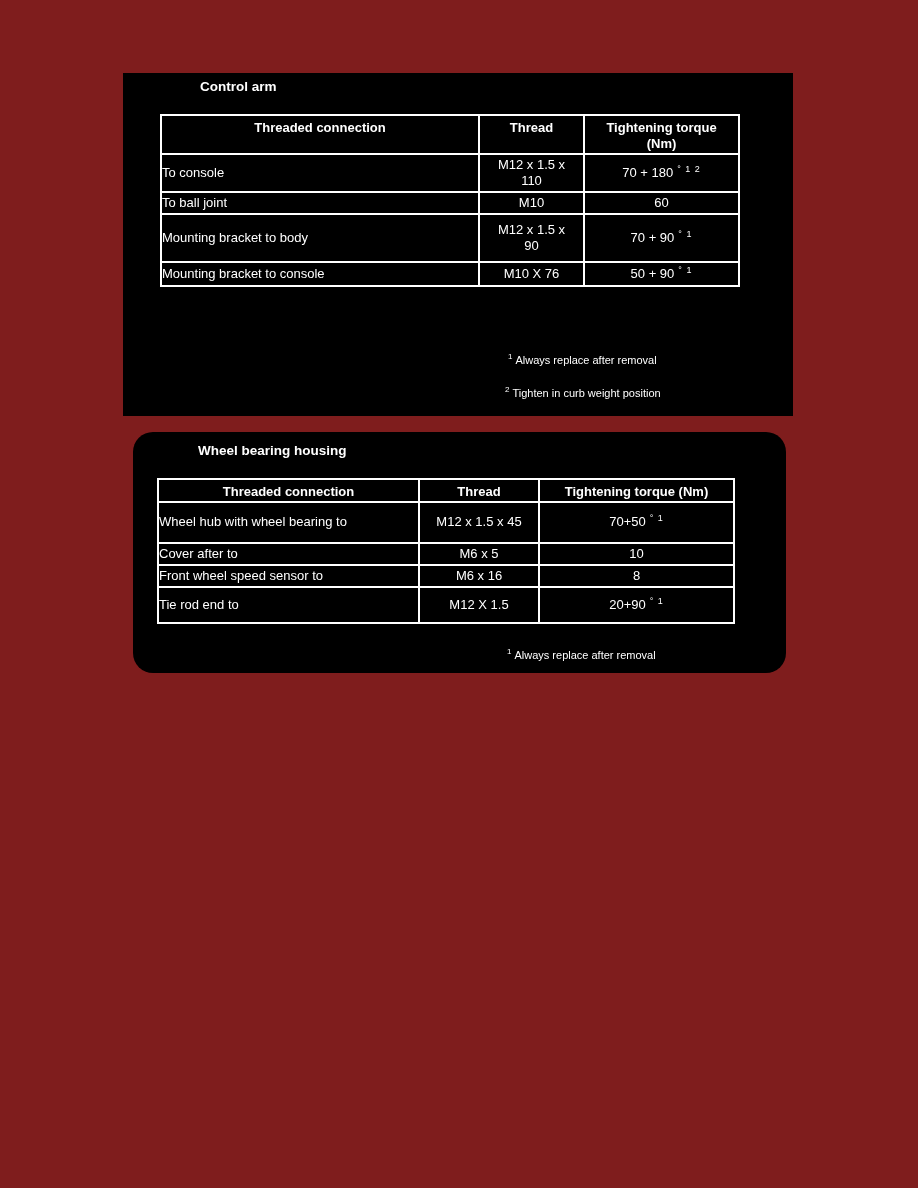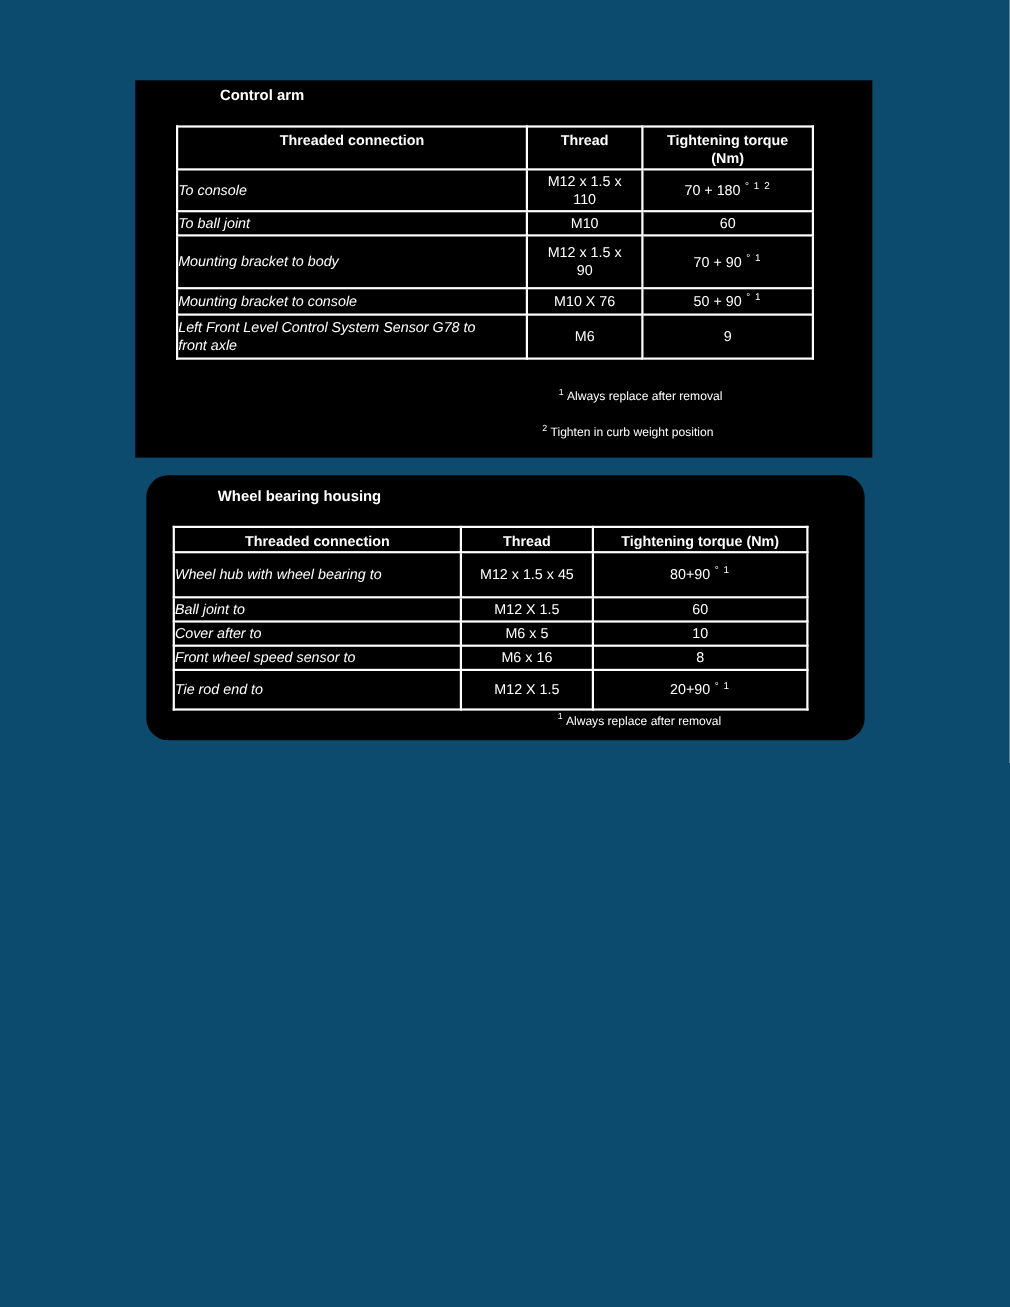--- a/index.html
+++ b/index.html
@@ -2,21 +2,21 @@
 <html><head>
 <meta charset="utf-8">
 <style>
   * { box-sizing: border-box; }
   html, body {
     margin: 0; padding: 0;
     width: 918px; height: 1188px;
     background: #ffffff;
     font-family: "Liberation Sans", sans-serif;
   }
-  .page { position: relative; width: 918px; height: 1188px; background: #0c4a6e; }
+  .page { position: relative; width: 918px; height: 1188px; background: #7f1d1d; }
 
   .panel {
     position: absolute;
     background: #000000;
     color: #ffffff;
   }
   #panel-control-arm   { left: 123px; top: 73px;  width: 670px; height: 343px; }
   #panel-wheel-bearing { left: 133px; top: 432px; width: 653px; height: 241px; border-radius: 20px; }
 
   .panel-title {
@@ -49,21 +49,20 @@
     font-weight: bold;
     text-align: center;
     vertical-align: top;
     padding-top: 4px;
   }
   td.connection {
     text-align: left;
     vertical-align: middle;
     padding-left: 2px;
     padding-right: 2px;
-    font-style: italic;
   }
   td.thread, td.torque {
     text-align: center;
     vertical-align: middle;
   }
   .wrap-inner { display: inline-block; vertical-align: middle; }
   td.connection .wrap-inner { max-width: 280px; text-align: left; }
   #table-control-arm td.thread .wrap-inner { max-width: 80px; text-align: center; }
   #table-control-arm th.torque-head .wrap-inner { max-width: 122px; text-align: center; }
 
@@ -75,21 +74,21 @@
   td.torque sup:empty { display: none; margin: 0; }
 
   .footnote {
     position: absolute;
     font-size: 11px;
     color: #ffffff;
     white-space: nowrap;
   }
   .footnote sup { font-size: 8px; margin-right: 3px; }
   #fn-ca-1 { left: 385px; top: 279px; }
-  #fn-ca-2 { left: 370px; top: 312px; }
+  #fn-ca-2 { left: 382px; top: 312px; }
   #fn-wb-1 { left: 374px; top: 215px; }
 </style>
 </head>
 <body>
 
 <div class="page">
 
   <div class="panel" id="panel-control-arm">
     <div class="panel-title">Control arm</div>
 
@@ -118,25 +117,20 @@
       <tr style="height:48px">
         <td class="connection"><span class="wrap-inner">Mounting bracket to body</span></td>
         <td class="thread"><span class="wrap-inner">M12 x 1.5 x 90</span></td>
         <td class="torque"><span>70 + 90</span><sup>° 1</sup></td>
       </tr>
       <tr style="height:24px">
         <td class="connection"><span class="wrap-inner">Mounting bracket to console</span></td>
         <td class="thread"><span class="wrap-inner">M10 X 76</span></td>
         <td class="torque"><span>50 + 90</span><sup>° 1</sup></td>
       </tr>
-      <tr style="height:40px">
-        <td class="connection"><span class="wrap-inner">Left Front Level Control System Sensor G78 to front axle</span></td>
-        <td class="thread"><span class="wrap-inner">M6</span></td>
-        <td class="torque"><span>9</span></td>
-      </tr>
     </tbody>
       </table>
 
     <div class="footnote" id="fn-ca-1">
       <sup>1</sup><span>Always replace after removal</span>
     </div>
     <div class="footnote" id="fn-ca-2">
       <sup>2</sup><span>Tighten in curb weight position</span>
     </div>
   </div>
@@ -152,26 +146,21 @@
       </colgroup>
       <tbody>
           <tr style="height:22px">
         <th><span class="wrap-inner">Threaded connection</span></th>
         <th><span class="wrap-inner">Thread</span></th>
         <th><span class="wrap-inner">Tightening torque (Nm)</span></th>
       </tr>
       <tr style="height:41px">
         <td class="connection"><span class="wrap-inner">Wheel hub with wheel bearing to</span></td>
         <td class="thread"><span class="wrap-inner">M12 x 1.5 x 45</span></td>
-        <td class="torque"><span>80+90</span><sup>° 1</sup></td>
-      </tr>
-      <tr style="height:22px">
-        <td class="connection"><span class="wrap-inner">Ball joint to</span></td>
-        <td class="thread"><span class="wrap-inner">M12 X 1.5</span></td>
-        <td class="torque"><span>60</span></td>
+        <td class="torque"><span>70+50</span><sup>° 1</sup></td>
       </tr>
       <tr style="height:22px">
         <td class="connection"><span class="wrap-inner">Cover after to</span></td>
         <td class="thread"><span class="wrap-inner">M6 x 5</span></td>
         <td class="torque"><span>10</span></td>
       </tr>
       <tr style="height:22px">
         <td class="connection"><span class="wrap-inner">Front wheel speed sensor to</span></td>
         <td class="thread"><span class="wrap-inner">M6 x 16</span></td>
         <td class="torque"><span>8</span></td>

